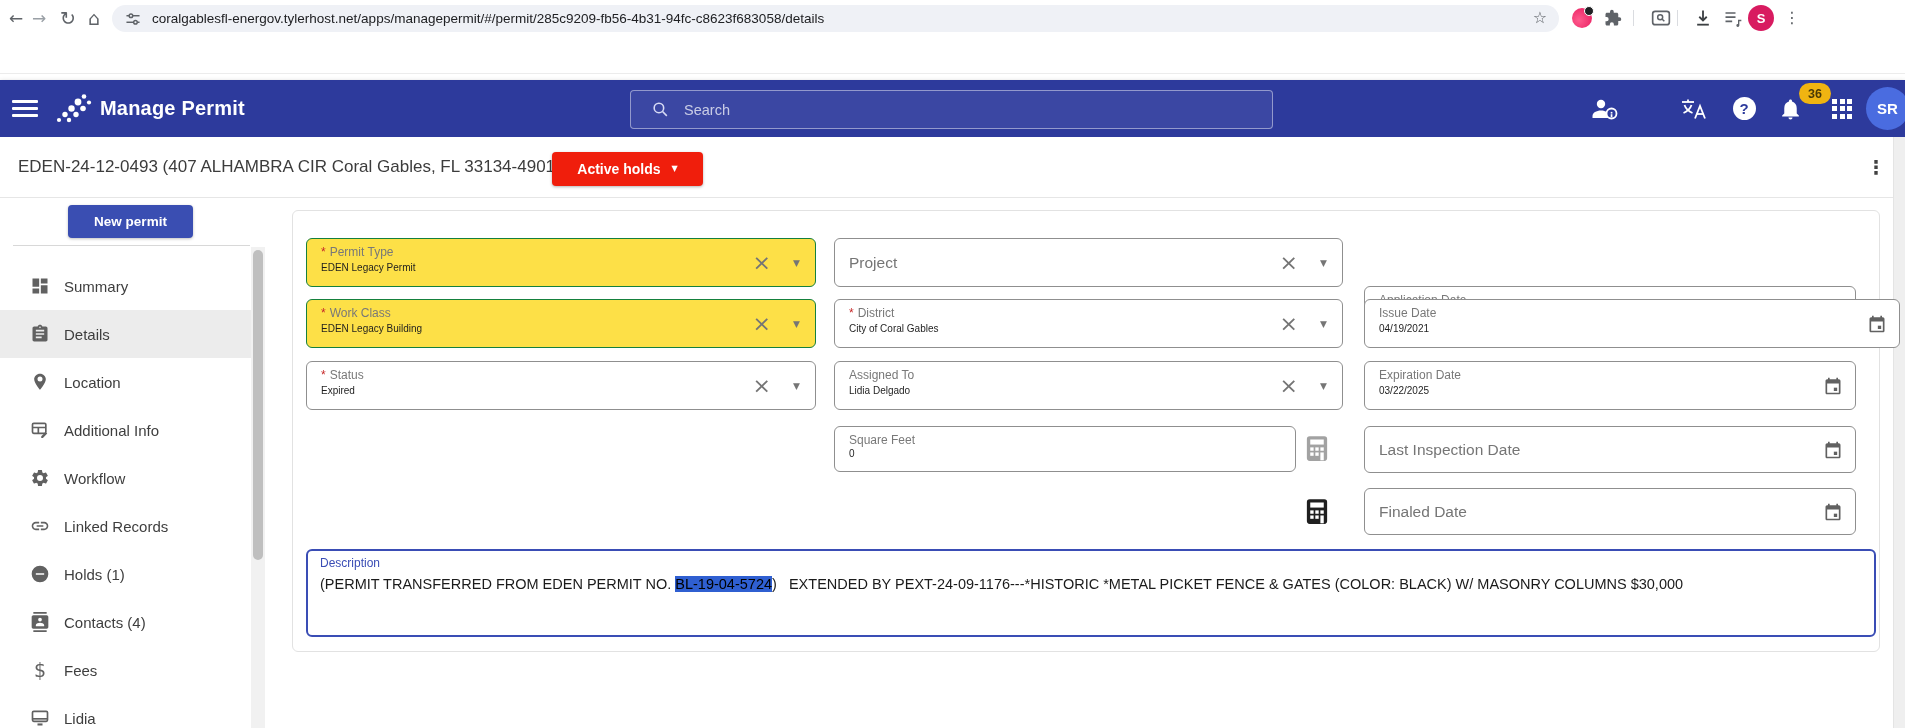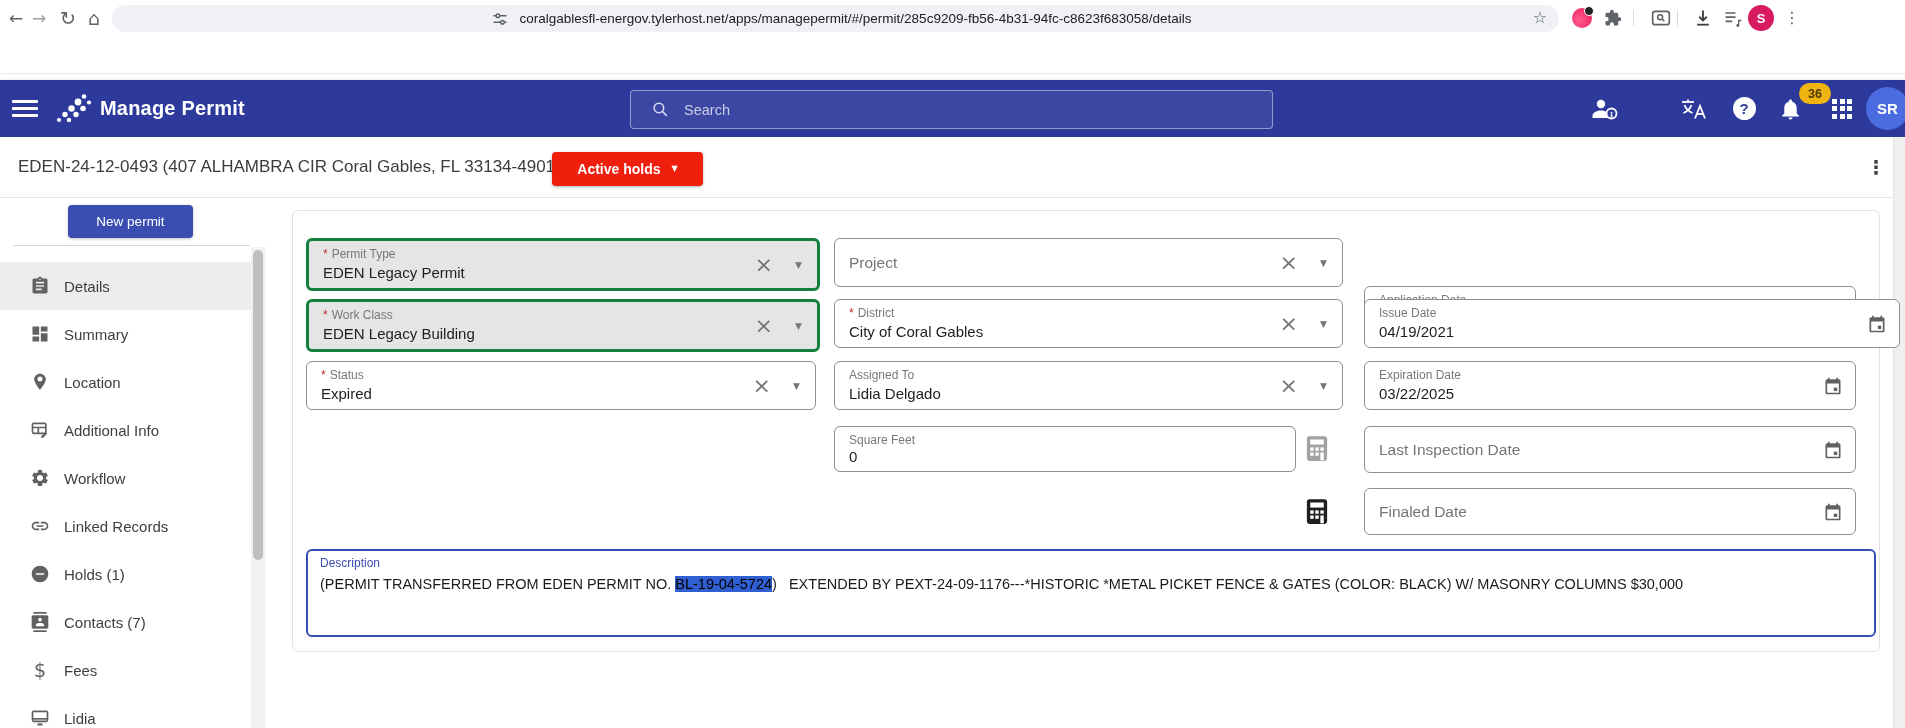--- a/index.html
+++ b/index.html
@@ -4,21 +4,21 @@
 <style>
   html,body{margin:0;padding:0;}
   body{font-family:"Liberation Sans",sans-serif;background:#fff;}
   #screen{position:relative;width:1905px;height:728px;background:#fff;overflow:hidden;}
   .abs{position:absolute;}
   .uicon{font-family:"DejaVu Sans",sans-serif;line-height:1;}
 
   
   .toolbar{position:absolute;left:0;top:0;width:1905px;height:37px;background:#fff;}
   .tb-ico{position:absolute;top:4px;width:28px;height:28px;display:flex;align-items:center;justify-content:center;color:#5f6368;font-size:17px;border-radius:50%;}
-  .omnibox{position:absolute;left:112px;top:5px;width:1447px;height:27px;background:#eff1f6;border-radius:14px;display:flex;align-items:center;justify-content:center;}
+  .omnibox{position:absolute;left:112px;top:5px;width:1447px;height:27px;background:#eff1f6;border-radius:14px;display:flex;align-items:center;}
   .omnibox .url{font-size:13.5px;color:#202124;margin-left:10px;white-space:nowrap;overflow:hidden;}
   .ob-star{position:absolute;right:12px;top:5px;font-size:16px;color:#5f6368;}
   .sep{position:absolute;top:10px;width:1px;height:16px;background:#dadce0;}
   .pinkext{position:absolute;left:1572px;top:8px;width:20px;height:20px;border-radius:50%;background:radial-gradient(circle at 35% 60%,#ff5b8d,#e6175c);}
   .pinkext .dot{position:absolute;right:-2px;top:-2px;width:8px;height:8px;border-radius:50%;background:#202124;border:1.5px solid #fff;}
   .chr-avatar{position:absolute;left:1748px;top:5px;width:26px;height:26px;border-radius:50%;background:#d81b60;color:#fff;font-size:13px;font-weight:bold;display:flex;align-items:center;justify-content:center;}
 
   
   .bookmarks{position:absolute;left:0;top:37px;width:1905px;height:36px;background:#fff;border-bottom:1px solid #ececec;}
   .bm-apps{position:absolute;left:10px;top:46px;display:grid;grid-template-columns:6px 6px;grid-gap:2px;}
@@ -48,38 +48,38 @@
   .sr-avatar{position:absolute;left:1866px;top:7px;width:43px;height:43px;border-radius:50%;background:#4a6ce0;color:#fff;font-size:15px;font-weight:bold;display:flex;align-items:center;justify-content:center;}
 
   
   .record-header{position:absolute;left:0;top:137px;width:1905px;height:60px;background:#fff;border-bottom:1px solid #e6e6e6;}
   .rec-title{position:absolute;left:18px;top:0;height:60px;line-height:60px;font-size:17px;color:#3c3c3c;}
   .holds-btn{position:absolute;left:552px;top:15px;width:151px;height:34px;background:#f01e0c;border-radius:4px;color:#fff;display:flex;align-items:center;justify-content:center;gap:11px;font-size:14px;font-weight:bold;box-shadow:0 1px 3px rgba(0,0,0,.3);}
   .holds-btn .crt{font-size:8px;}
   .rec-kebab{position:absolute;left:1862px;top:16px;width:28px;height:28px;display:flex;align-items:center;justify-content:center;font-size:19px;color:#414141;font-weight:bold;}
 
   
-  .new-permit{position:absolute;left:68px;top:205px;width:125px;height:33px;background:#3a4eb2;border-radius:4px;color:#fff;font-size:13.5px;font-weight:normal;display:flex;align-items:center;justify-content:center;box-shadow:0 1px 3px rgba(0,0,0,.25);}
+  .new-permit{position:absolute;left:68px;top:205px;width:125px;height:33px;background:#3a4eb2;border-radius:4px;color:#fff;font-size:13.5px;font-weight:bold;display:flex;align-items:center;justify-content:center;box-shadow:0 1px 3px rgba(0,0,0,.25);}
   .side-border{position:absolute;left:13px;top:245px;width:237px;height:1px;background:#d8d8d8;}
   .side-nav{position:absolute;left:0;top:262px;width:251px;}
   .nav-item{height:48px;display:flex;align-items:center;padding-left:30px;gap:14px;font-size:15px;color:#3e3e3e;cursor:pointer;}
   .nav-item.selected{background:#ececec;}
   .nav-item .nicon{width:20px;height:20px;flex:0 0 auto;display:flex;align-items:center;justify-content:center;}
   .side-scroll{position:absolute;left:251px;top:247px;width:14px;height:481px;background:#f1f1f1;}
   .side-thumb{position:absolute;left:2px;top:3px;width:10px;height:310px;background:#bfbfbf;border-radius:5px;}
   .page-scroll{position:absolute;left:1893px;top:137px;width:12px;height:591px;background:#efefef;border-left:1px solid #e4e4e4;}
 
   
   .panel{position:absolute;left:292px;top:210px;width:1586px;height:440px;background:#fff;border:1px solid #e2e2e2;border-radius:6px;}
   .fld{position:absolute;border-radius:6px;}
-  .fld.dis{background:#e5e5e5;border:3px solid #15803d;}
+  .fld.dis{background:#fde047;border:1px solid #15803d;}
   .fld.en{background:#fff;border:1px solid #8f8f8f;}
   .fld .lbl{position:absolute;left:14px;top:6px;font-size:12px;color:#787878;}
   .fld .req{color:#c62828;margin-right:4px;}
-  .fld .val{position:absolute;left:14px;top:23px;font-size:15px;color:#1e1e1e;white-space:nowrap;}
+  .fld .val{position:absolute;left:14px;top:23px;font-size:10px;color:#1e1e1e;white-space:nowrap;}
   .fld .ph{position:absolute;left:14px;top:50%;transform:translateY(-50%);font-size:15.5px;color:#757575;}
   .fld .clear{position:absolute;right:44px;top:50%;transform:translateY(-50%);font-size:22px;color:#757575;}
   .fld .crt{position:absolute;right:15px;top:50%;transform:translateY(-50%);font-size:9px;color:#757575;}
   .fld .cal{position:absolute;right:12px;top:50%;transform:translateY(-50%);width:20px;height:20px;}
   .calc{position:absolute;width:24px;height:27px;}
   .desc{position:absolute;left:13px;top:338px;width:1566px;height:84px;border:2px solid #3a4db5;border-radius:6px;background:#fff;}
   .desc .dlbl{position:absolute;left:12px;top:5px;font-size:12px;color:#3a4db5;}
   .desc .dtext{position:absolute;left:12px;top:25px;right:12px;font-size:14.5px;color:#1b1b1b;white-space:pre-wrap;}
   .desc .sel{background:#2f5fd1;color:#000000;}
 </style>
@@ -272,35 +272,35 @@
       <span>Active holds</span>
       <span class="crt uicon">▼</span>
     </div>
     <div class="rec-kebab uicon">⋮</div>
   </div>
 
   <div class="new-permit">New permit</div>
   <div class="side-border"></div>
 
   <div class="side-nav">
+    <div class="nav-item">
+      <span class="nicon">
+          <svg width="20" height="20" viewBox="0 0 24 24">
+            <path fill="#616161" d="M3 13h8V3H3v10zm0 8h8v-6H3v6zm10 0h8V11h-8v10zm0-18v6h8V3h-8z"></path>
+          </svg>
+        </span>
+      <span>Summary</span>
+    </div>
     <div class="nav-item selected">
       <span class="nicon">
           <svg width="20" height="20" viewBox="0 0 24 24">
             <path fill="#616161" d="M19 3h-4.18C14.4 1.84 13.3 1 12 1c-1.3 0-2.4.84-2.82 2H5c-1.1 0-2 .9-2 2v14c0 1.1.9 2 2 2h14c1.1 0 2-.9 2-2V5c0-1.1-.9-2-2-2zm-7 0c.55 0 1 .45 1 1s-.45 1-1 1-1-.45-1-1 .45-1 1-1zm2 14H7v-2h7v2zm3-4H7v-2h10v2zm0-4H7V7h10v2z"></path>
           </svg>
         </span>
       <span>Details</span>
-    </div>
-    <div class="nav-item">
-      <span class="nicon">
-          <svg width="20" height="20" viewBox="0 0 24 24">
-            <path fill="#616161" d="M3 13h8V3H3v10zm0 8h8v-6H3v6zm10 0h8V11h-8v10zm0-18v6h8V3h-8z"></path>
-          </svg>
-        </span>
-      <span>Summary</span>
     </div>
     <div class="nav-item">
       <span class="nicon">
           <svg width="20" height="20" viewBox="0 0 24 24">
             <path fill="#616161" d="M12 2C8.13 2 5 5.13 5 8.5c0 5.25 7 13 7 13s7-7.75 7-13C19 5.13 15.87 2 12 2zm0 9.5a3 3 0 1 1 0-6 3 3 0 0 1 0 6z"></path>
           </svg>
         </span>
       <span>Location</span>
     </div>
     <div class="nav-item">
@@ -338,21 +338,21 @@
           </svg>
         </span>
       <span>Holds (1)</span>
     </div>
     <div class="nav-item">
       <span class="nicon">
           <svg width="20" height="20" viewBox="0 0 24 24">
             <path fill="#616161" d="M20 0H4v2h16V0zM4 24h16v-2H4v2zM20 4H4c-1.1 0-2 .9-2 2v12c0 1.1.9 2 2 2h16c1.1 0 2-.9 2-2V6c0-1.1-.9-2-2-2zm-8 2.75a2.25 2.25 0 1 1 0 4.5 2.25 2.25 0 0 1 0-4.5zM17 17H7v-1.5c0-1.67 3.33-2.5 5-2.5s5 .83 5 2.5V17z"></path>
           </svg>
         </span>
-      <span>Contacts (7)</span>
+      <span>Contacts (4)</span>
     </div>
     <div class="nav-item">
       <span class="nicon uicon" style="font-size:19px;color:#616161;">$</span>
       <span>Fees</span>
     </div>
     <div class="nav-item">
       <span class="nicon">
           <svg width="20" height="20" viewBox="0 0 24 24">
             <g stroke="#616161" stroke-width="2" fill="none">
               <rect x="3" y="4" width="18" height="12" rx="1.5"></rect>

